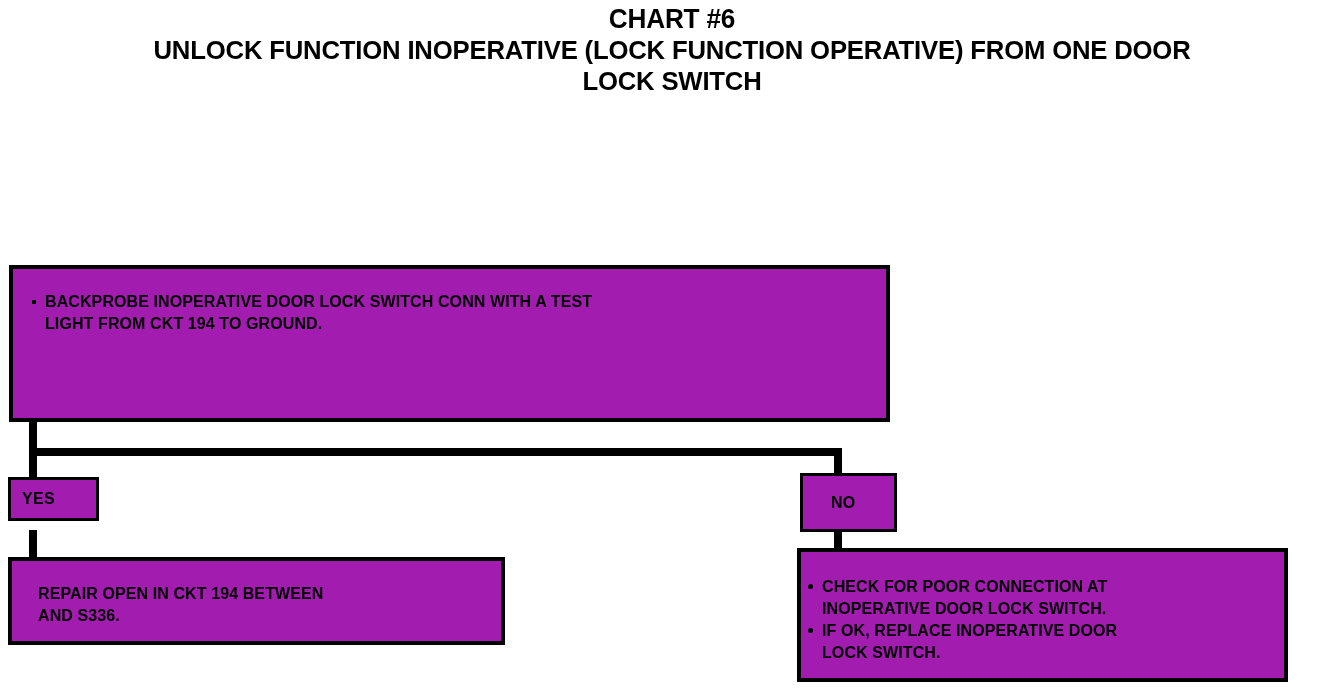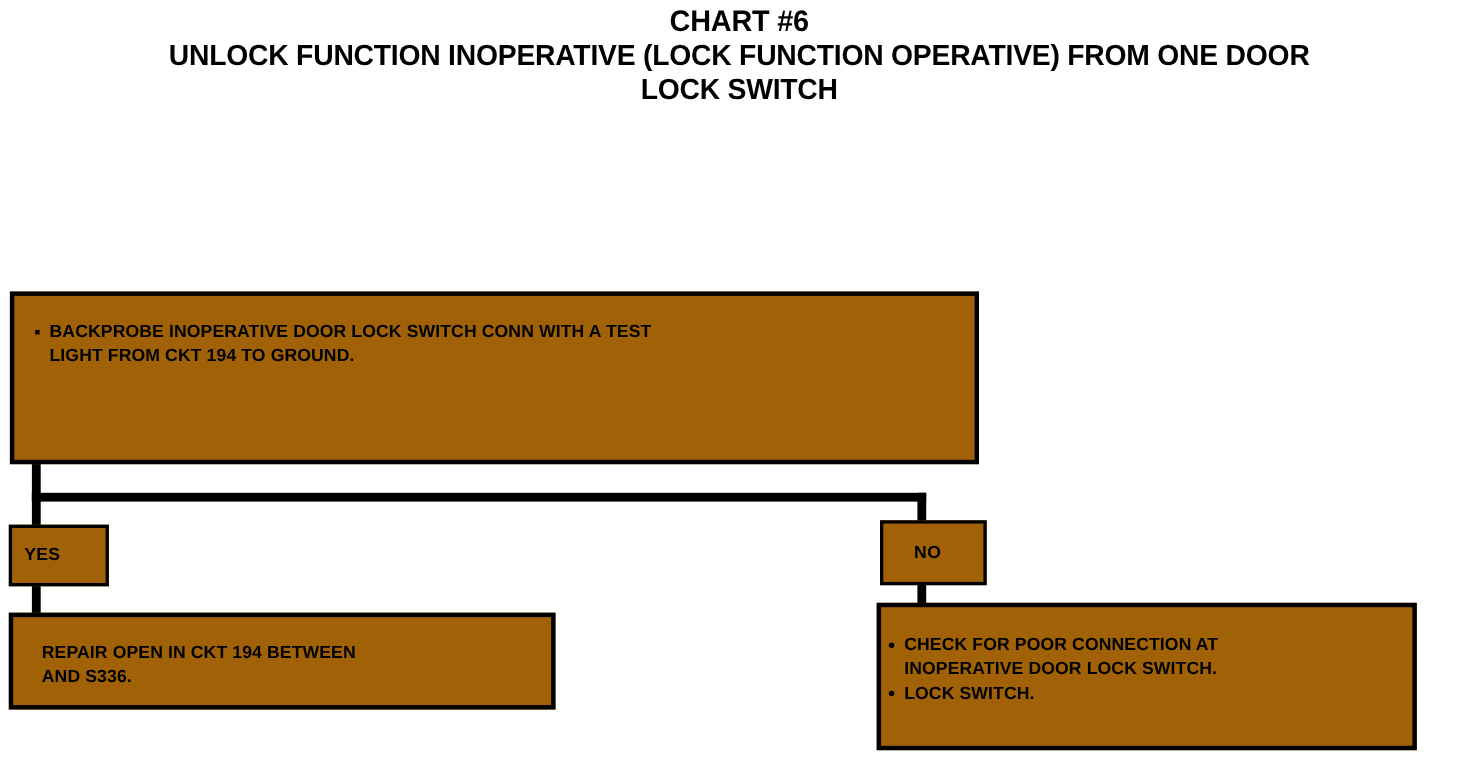--- a/index.html
+++ b/index.html
@@ -35,21 +35,21 @@
     transform-origin: center center;
   }
   .title-line.sub {
     font-size: 26.5px;
   }
 
   
   .box {
     position: absolute;
     box-sizing: border-box;
-    background: #a16207;
+    background: #a21caf;
     border: 4px solid #000000;
     padding-left: 25px;
   }
   .box-thin { border-width: 3px; }
 
   .body-text {
     font-weight: bold;
     font-size: 16px;
     line-height: 22px;
     letter-spacing: 0.1px;
@@ -97,21 +97,21 @@
     position: absolute;
     left: 18px;
     top: 22px;
   }
 
   
   #yes-box {
     left: 8px;
     top: 477px;
     width: 91px;
-    height: 56px;
+    height: 44px;
   }
   #no-box {
     left: 800px;
     top: 473px;
     width: 97px;
     height: 59px;
   }
   .branch-label {
     position: absolute;
     left: 11px;
@@ -240,18 +240,19 @@
 
   <div class="box" id="result-no-box">
     <ul class="blist body-text" id="result-no-inner">
       <li>
         <span class="bullet-dot"></span>
         <span class="cont-line">CHECK FOR POOR CONNECTION AT</span>
         <span class="cont-line">INOPERATIVE DOOR LOCK SWITCH.</span>
       </li>
       <li>
         <span class="bullet-dot"></span>
+        <span class="cont-line">IF OK, REPLACE INOPERATIVE DOOR</span>
         <span class="cont-line">LOCK SWITCH.</span>
       </li>
     </ul>
   </div>
 
 </div>
 
 </body></html>

